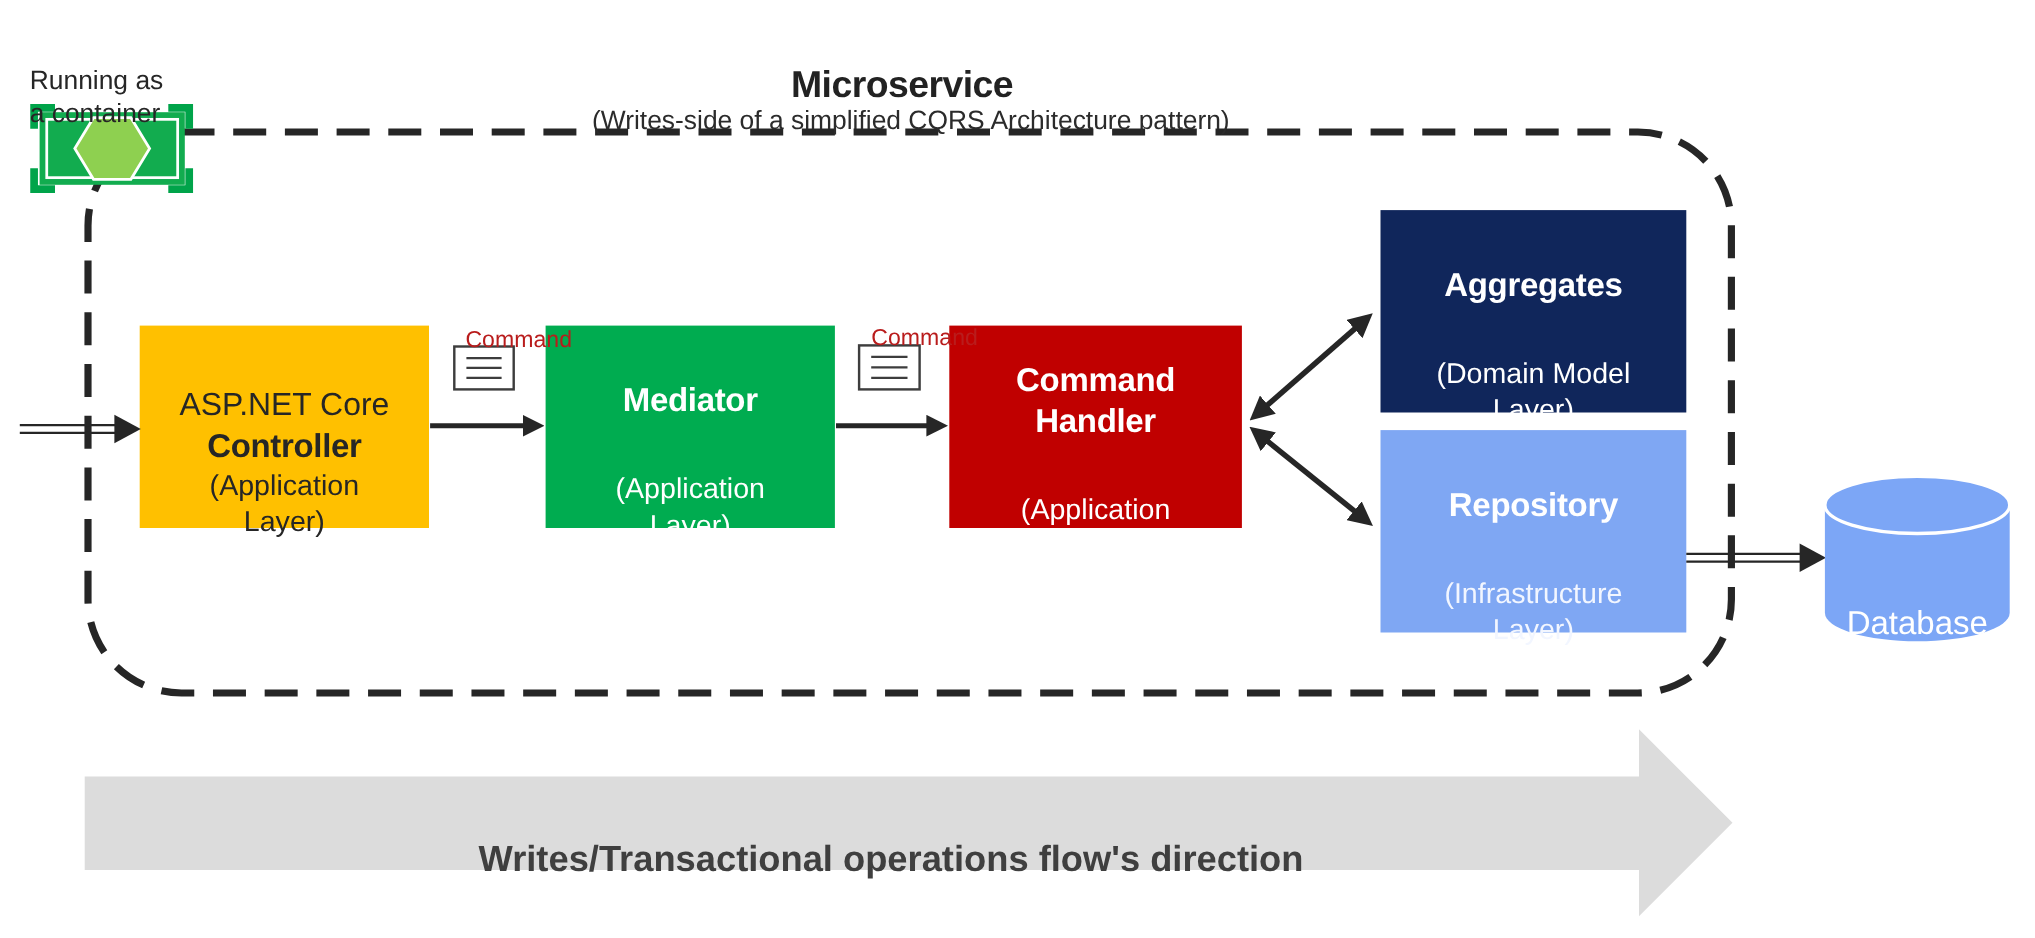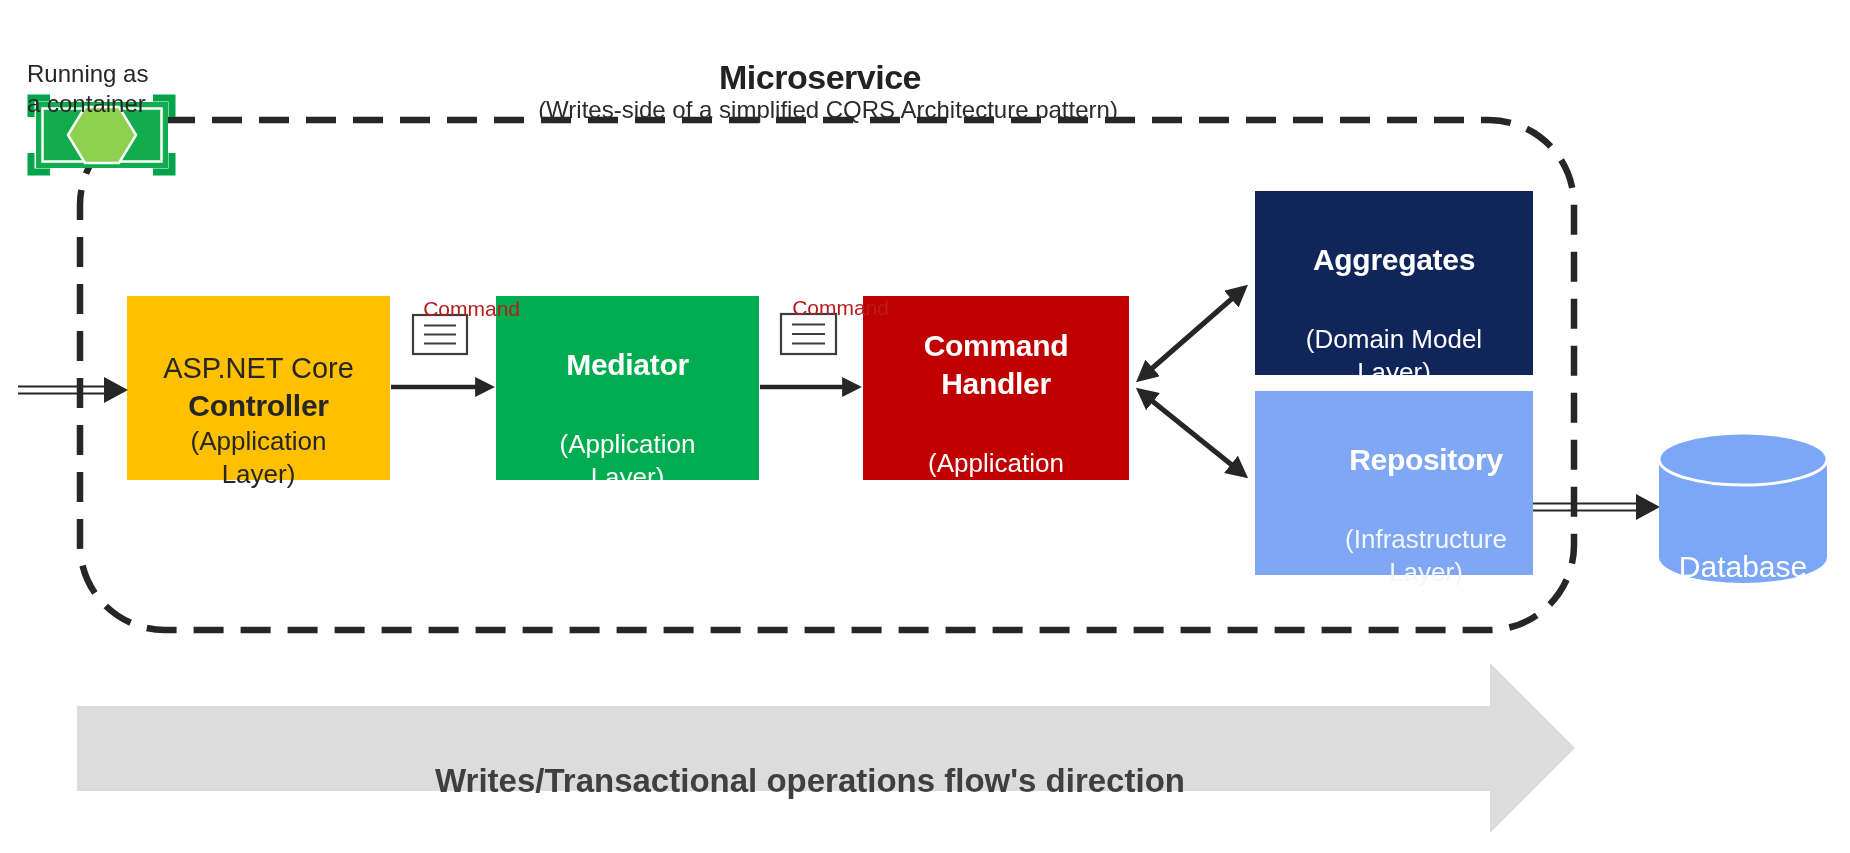--- a/index.html
+++ b/index.html
@@ -120,21 +120,21 @@
   <div class="abs box-text white-text" style="left:863px;top:296px;width:266px;height:184px;">
     <div class="line-title">Command Handler</div>
     <div class="line-sub">(Application Layer)</div>
   </div>
 
   <div class="abs box-text white-text" style="left:1255px;top:191px;width:278px;height:184px;">
     <div class="line-title">Aggregates</div>
     <div class="line-sub">(Domain Model Layer)</div>
   </div>
 
-  <div class="abs box-text white-text" style="left:1255px;top:391px;width:278px;height:184px;padding-left:32px;">
+  <div class="abs box-text white-text" style="left:1255px;top:391px;width:278px;height:184px;">
     <div class="line-title">Repository</div>
     <div class="line-sub repo-sub">(Infrastructure Layer)</div>
   </div>
 
   <div class="abs db-label center" style="left:1659px;top:518px;width:168px;">Database</div>
 
   <div class="abs flow-label center" style="left:410px;top:730px;width:800px;font-weight:bold;">Writes/Transactional operations flow's direction</div>
 
 </div>
 

